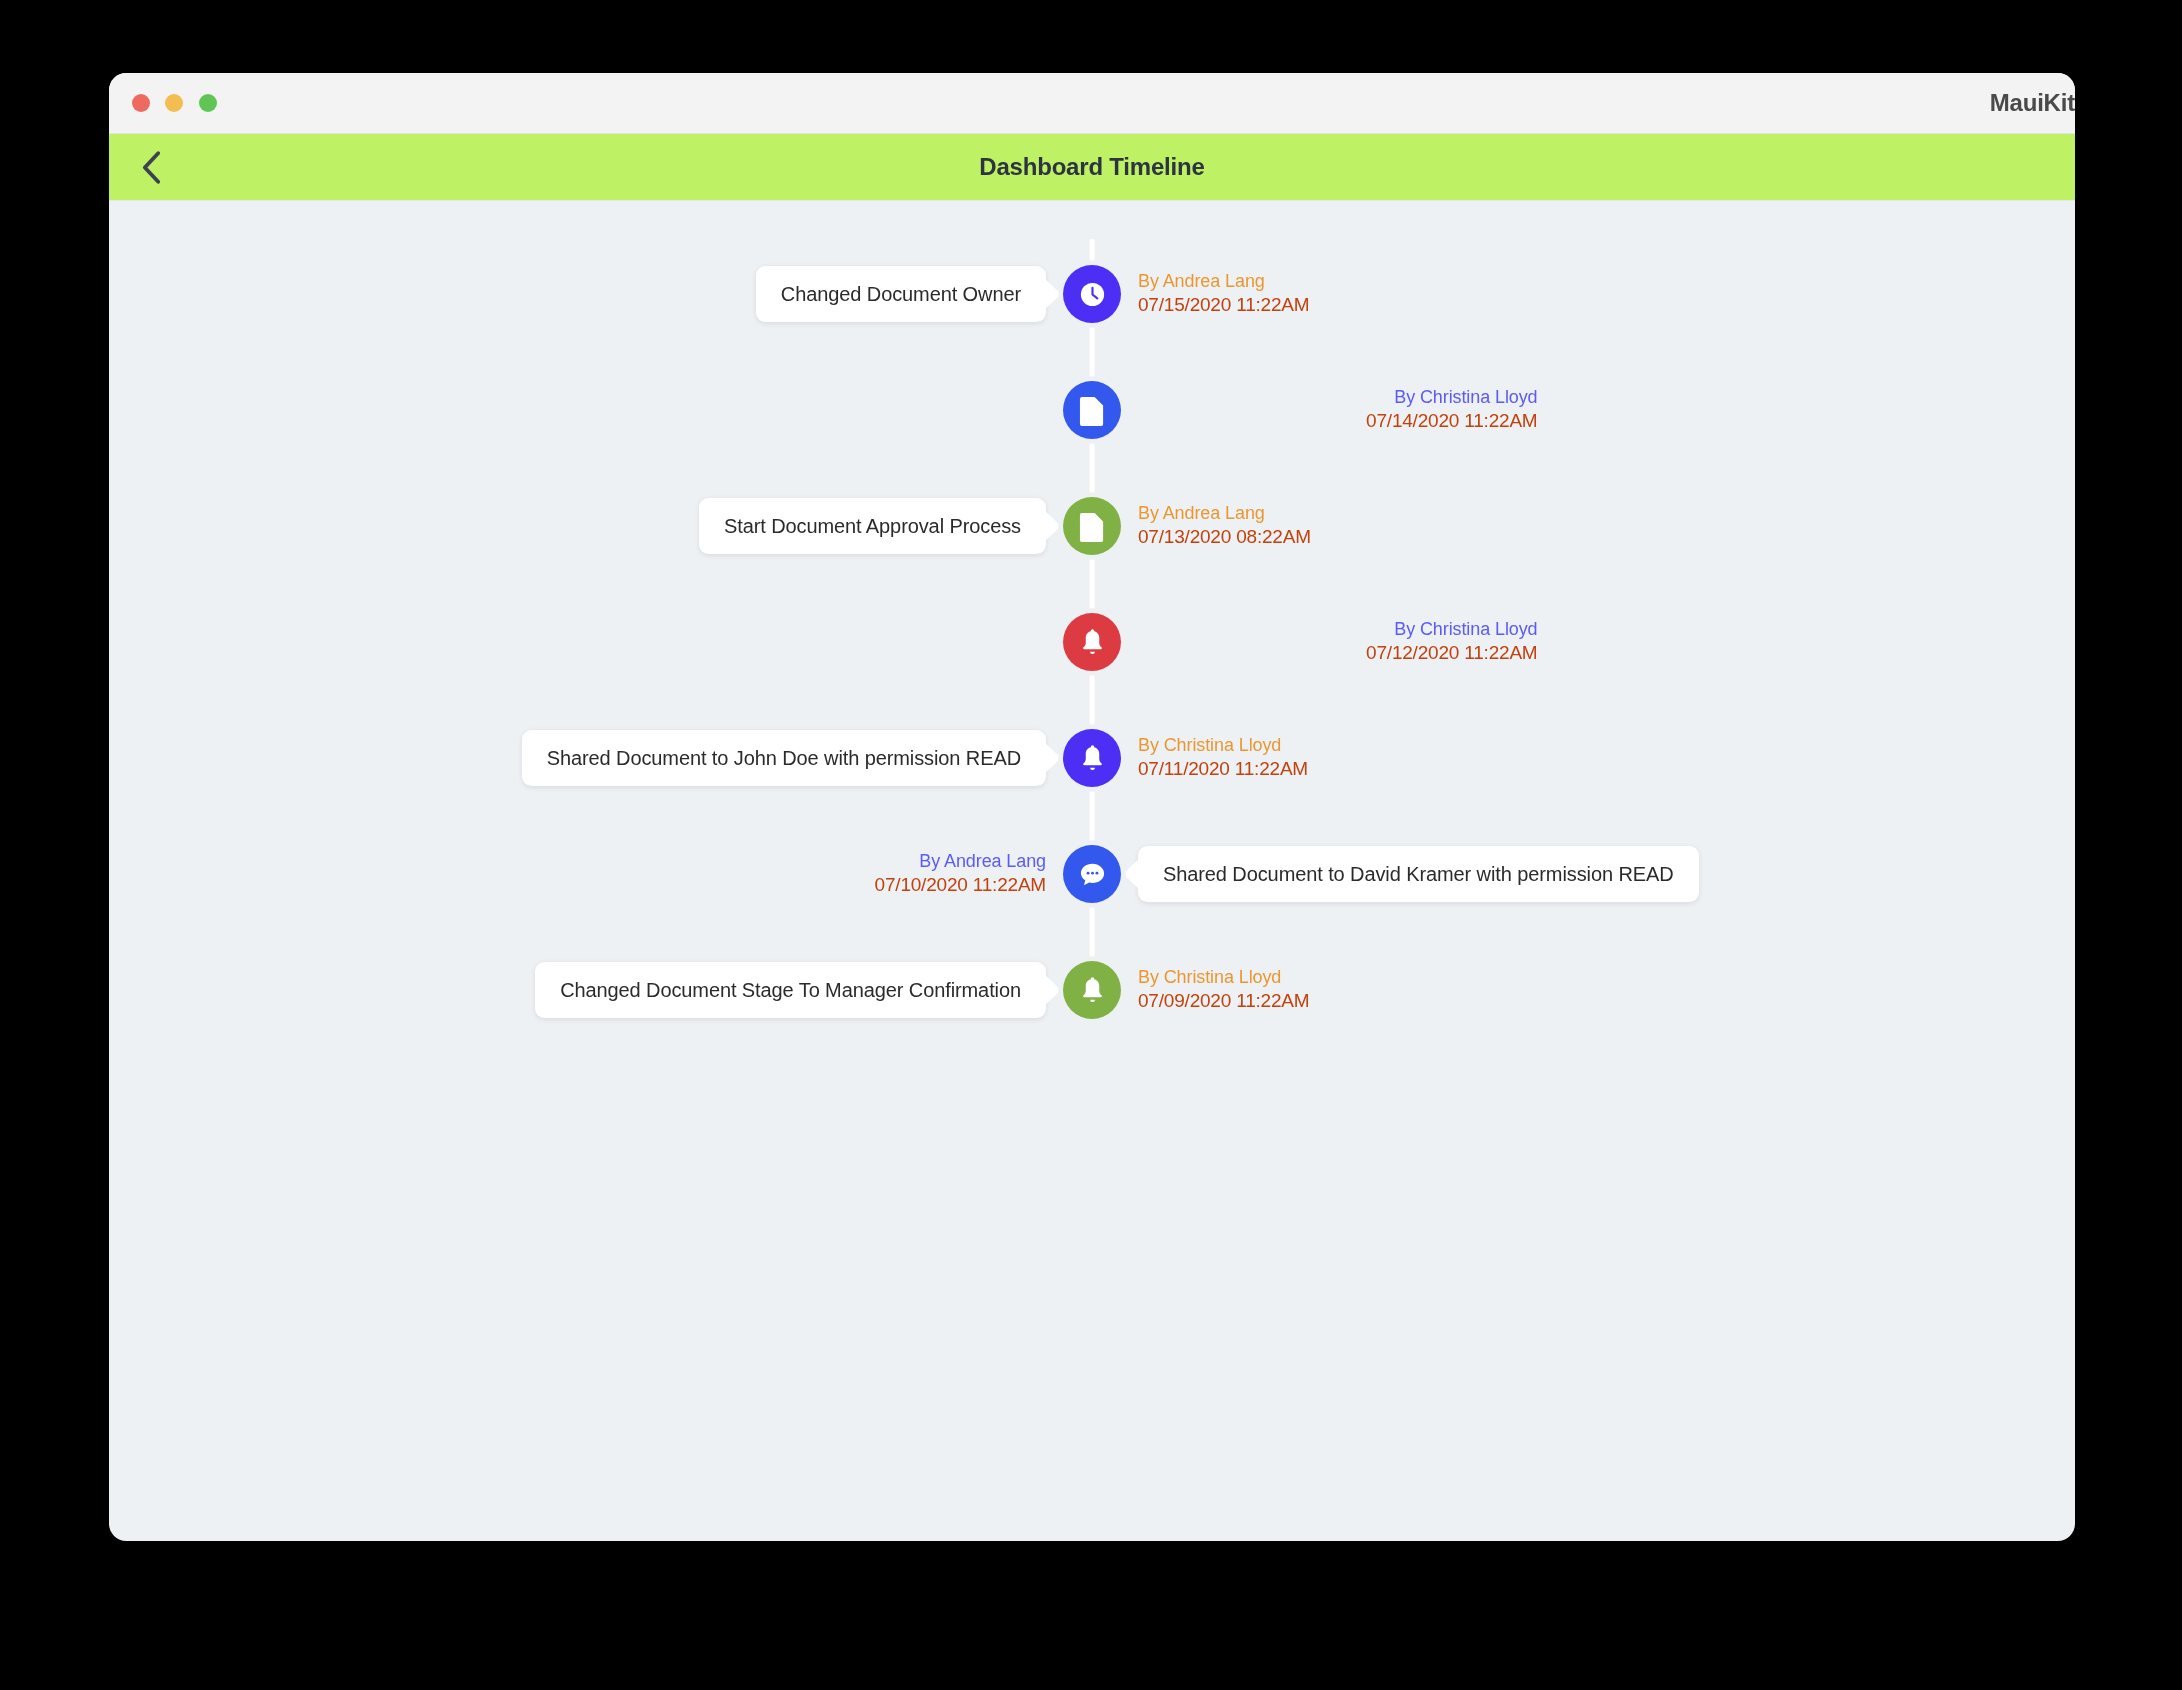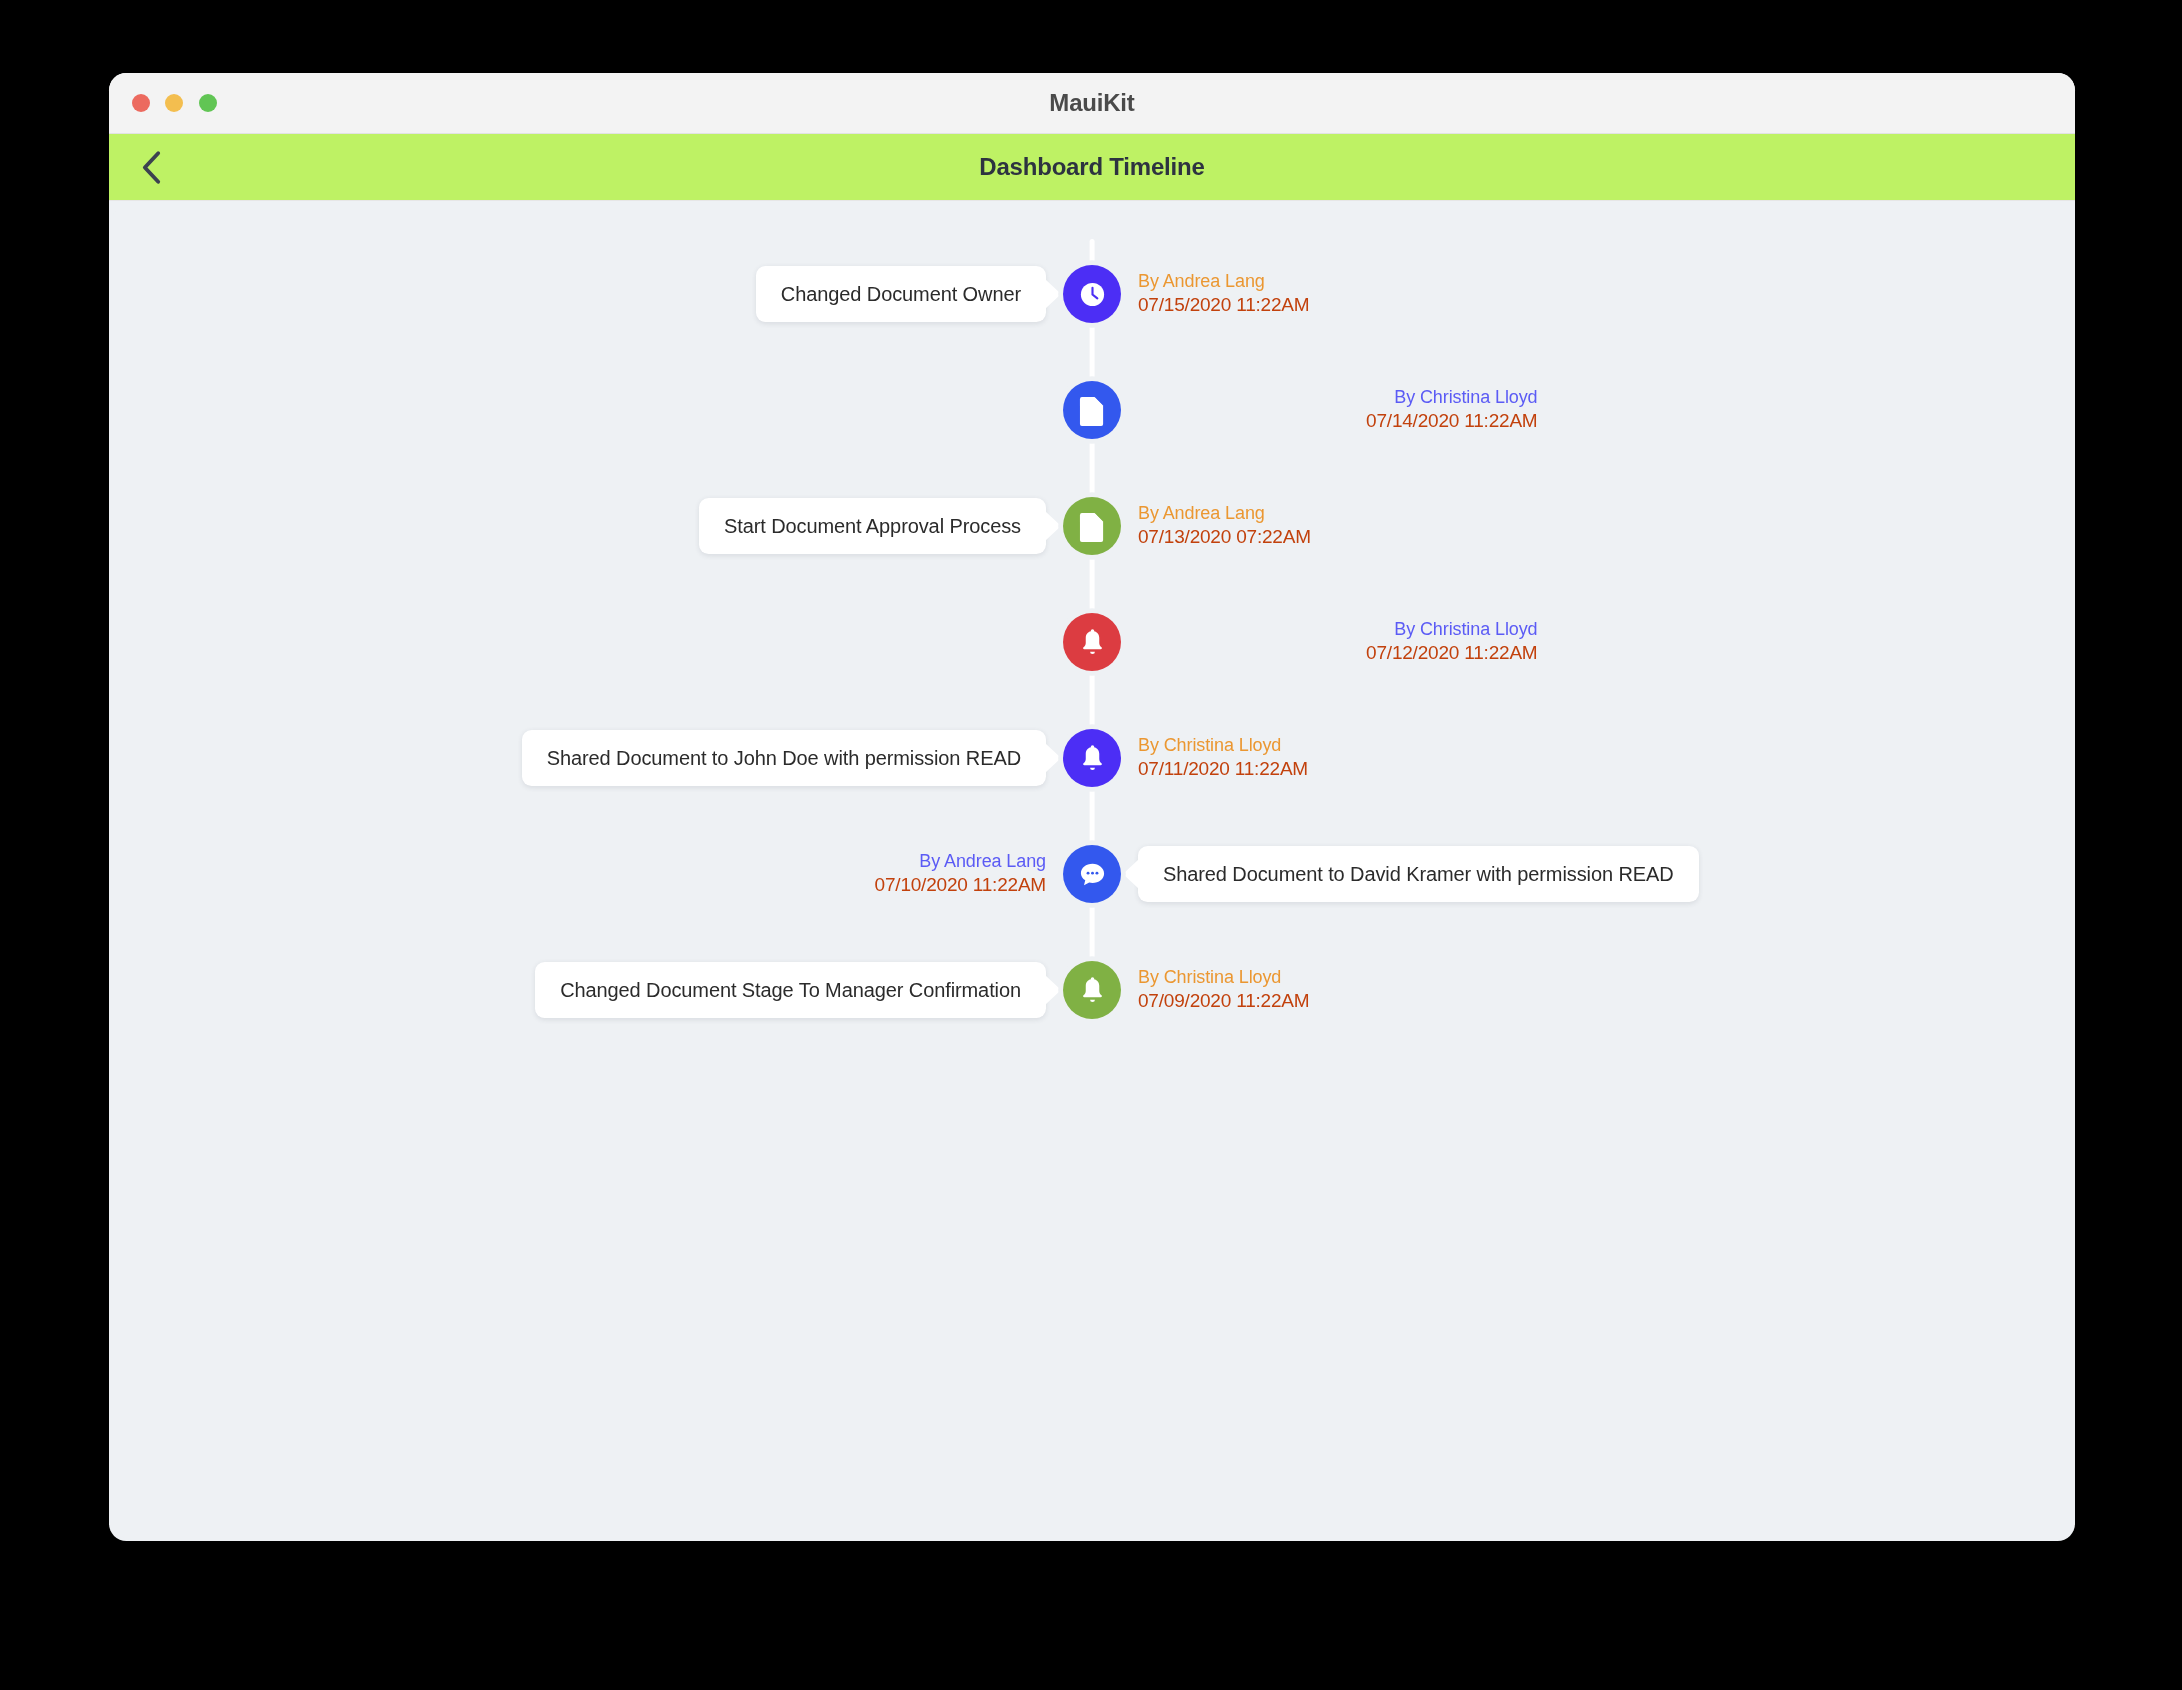--- a/index.html
+++ b/index.html
@@ -48,21 +48,21 @@
     width: 18px; height: 18px;
     border-radius: 50%;
     display: block;
   }
   .light-close  { background: #ec6a5f; }
   .light-min    { background: #f3be4f; }
   .light-max    { background: #61c554; }
 
   .window-title {
     width: 100%;
-    text-align: center;
+    text-align: right;
     font-size: 24px;
     font-weight: bold;
     color: #4a4a4a;
     letter-spacing: -0.2px;
   }
 
   
   .page-header {
     position: relative;
     height: 67px;
@@ -271,21 +271,21 @@
             </span>
           </div>
         </div>
         <div class="timeline-row">
           <div class="side side-left">
             <div class="bubble">Start Document Approval Process</div>
           </div>
           <div class="side side-right">
             <div class="meta align-left">
               <span class="meta-author orange">By Andrea Lang</span>
-              <span class="meta-date">07/13/2020 07:22AM</span>
+              <span class="meta-date">07/13/2020 08:22AM</span>
             </div>
           </div>
           <div class="node" style="background:#80b144">
             <span>
               <svg width="27" height="31" viewBox="0 0 28 32">
                 <path d="M3 2 h13 l9 9 v19 a2 2 0 0 1 -2 2 H3 a2 2 0 0 1 -2 -2 V4 a2 2 0 0 1 2 -2 z" fill="#ffffff"></path>
                 <path d="M16 2 v9 h9 z" fill="#ffffff"></path>
               </svg>
             </span>
           </div>

